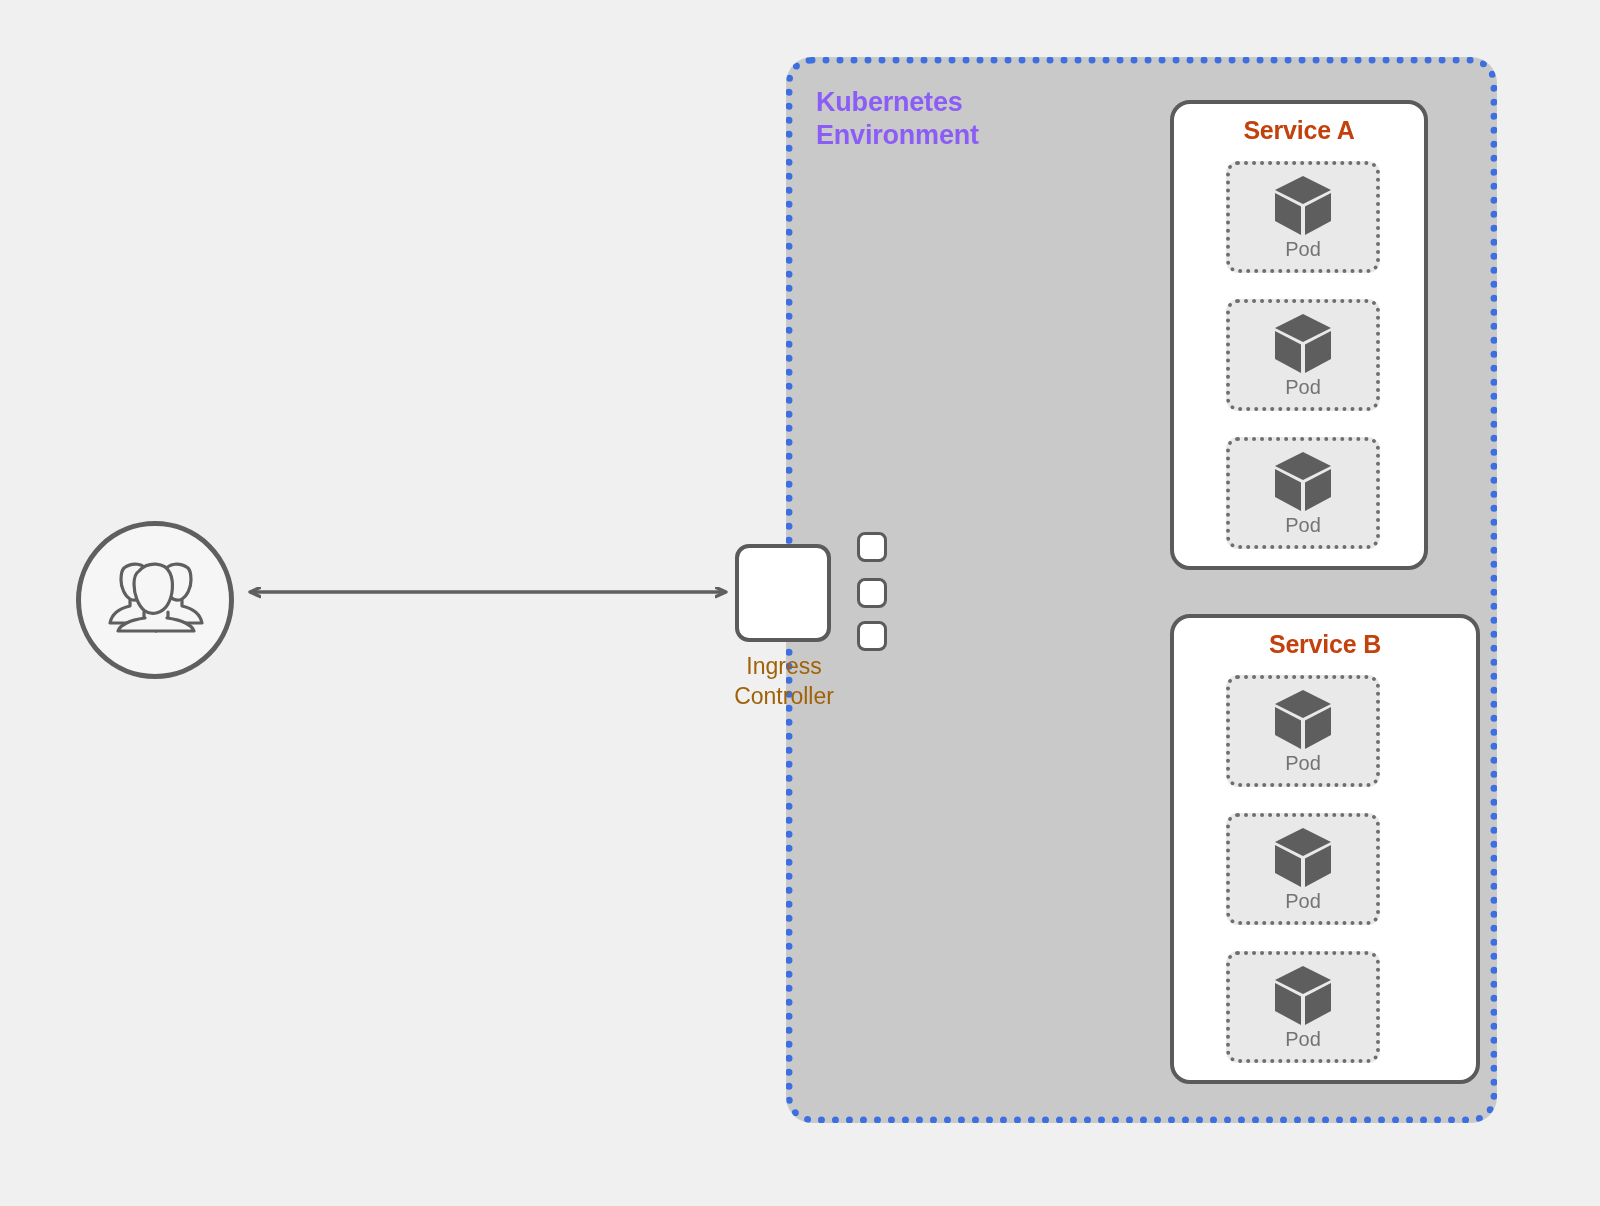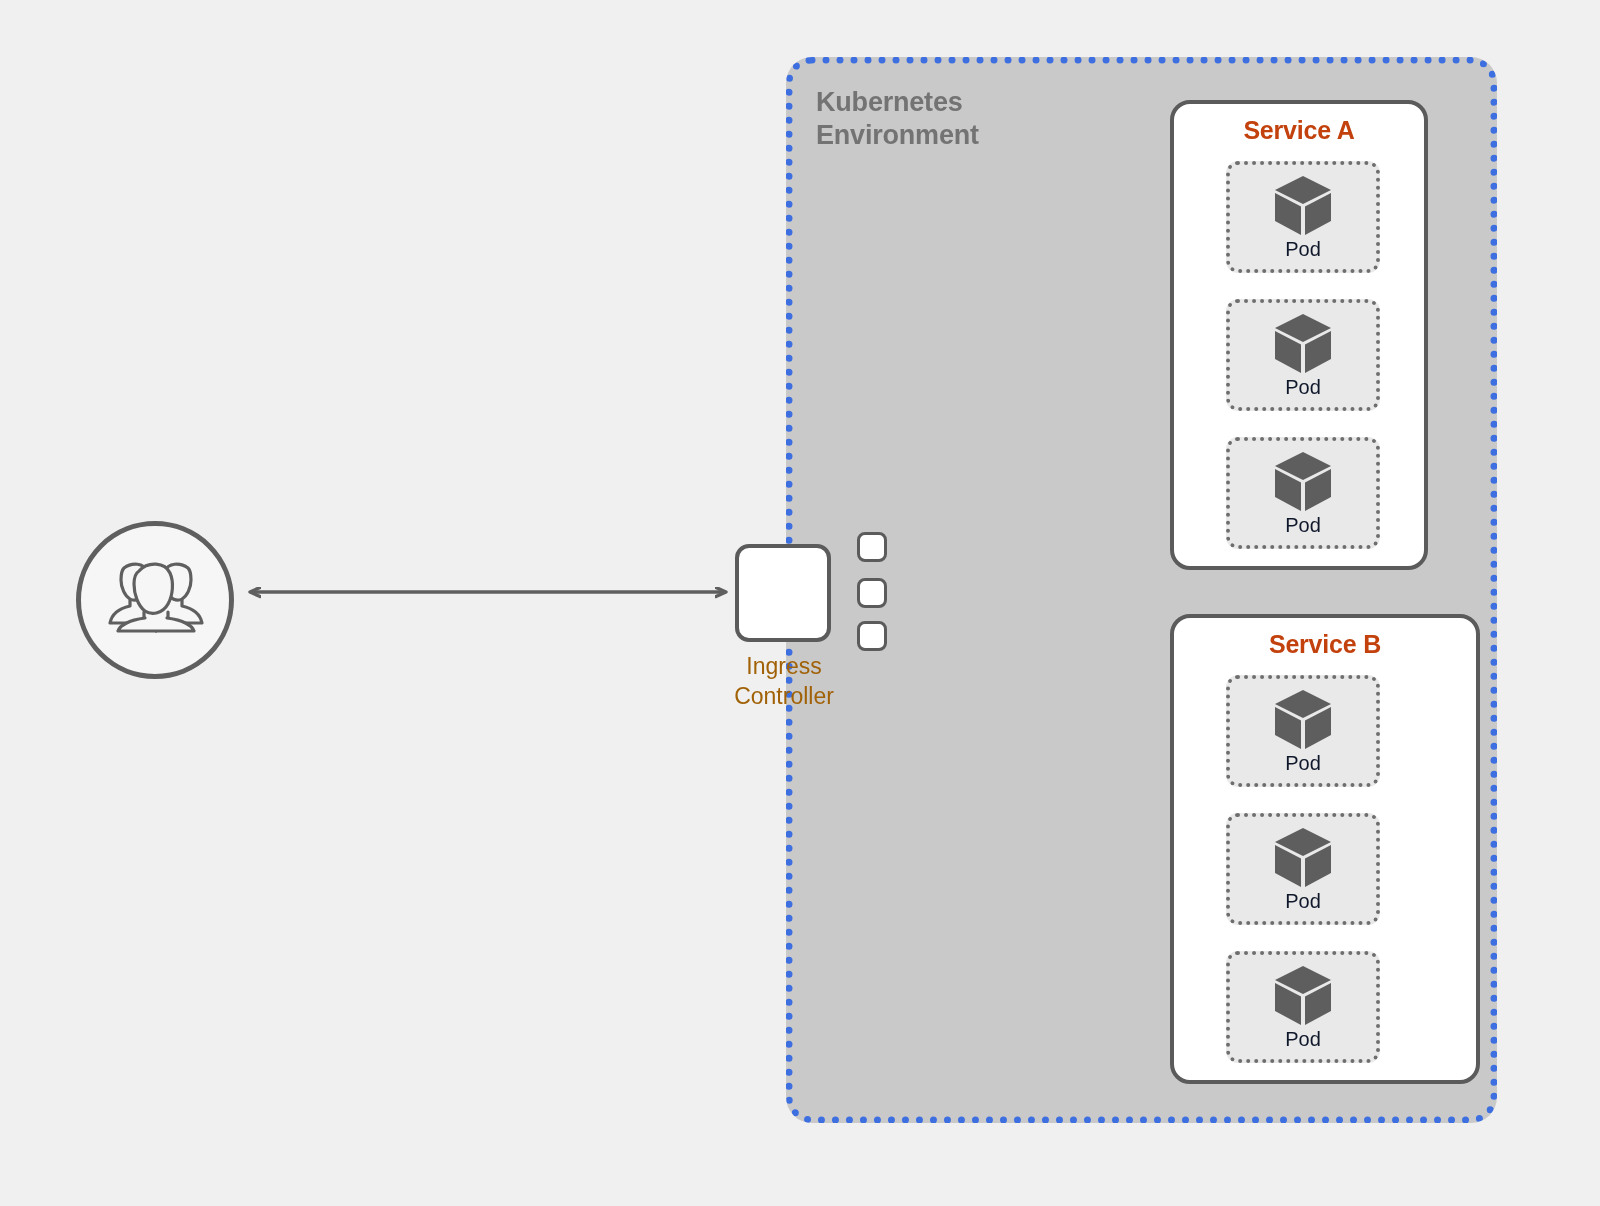--- a/index.html
+++ b/index.html
@@ -34,21 +34,21 @@
     border-radius: 26px;
     box-sizing: border-box;
   }
   .k8s-title {
     position: absolute;
     left: 816px;
     top: 86px;
     width: 260px;
     font-size: 27px;
     font-weight: bold;
-    color: #737373;
+    color: #8b5cf6;
     line-height: 1.22;
     letter-spacing: -0.2px;
     white-space: pre-line;
   }
 
   
   .service-card {
     position: absolute;
     background: #ffffff;
     border: 4px solid #5b5b5b;
@@ -93,21 +93,21 @@
     width: 62px;
     height: 63px;
   }
   .pod-label {
     position: absolute;
     left: 0;
     bottom: 8px;
     width: 100%;
     text-align: center;
     font-size: 20px;
-    color: #0f172a;
+    color: #737373;
   }
 
   
   .users-circle {
     position: absolute;
     left: 76px;
     top: 521px;
     width: 158px;
     height: 158px;
     border: 5px solid #5f5f5f;

